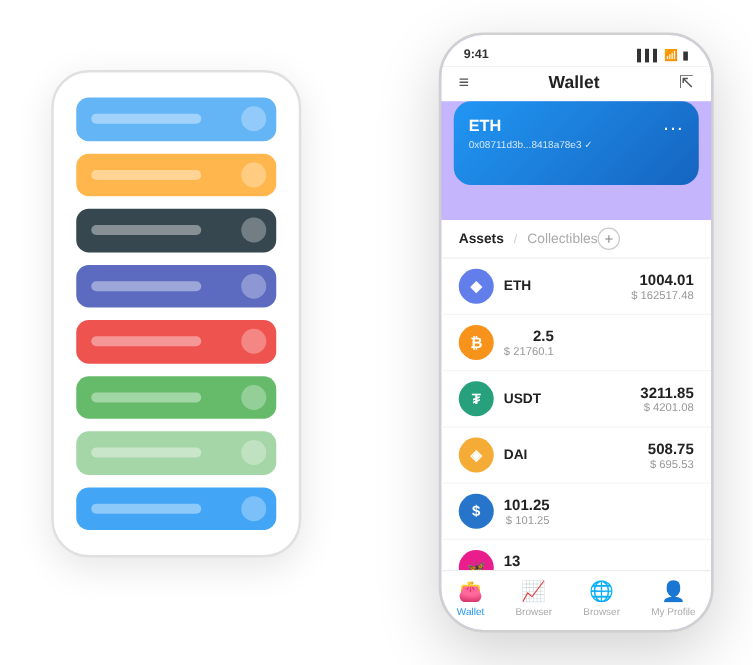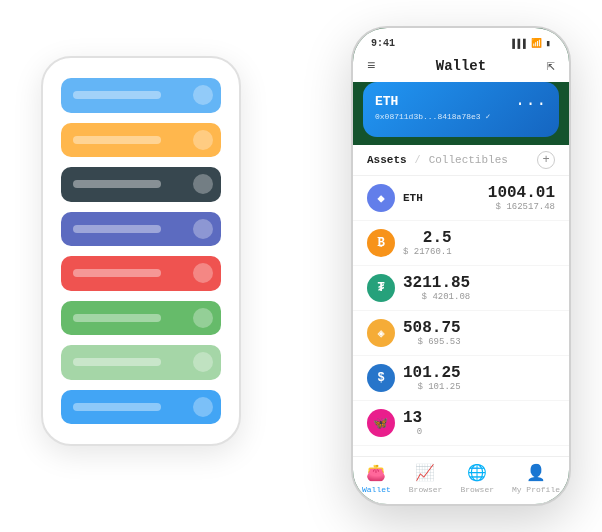--- a/index.html
+++ b/index.html
@@ -69,28 +69,27 @@
       background: rgba(255,255,255,0.3);
     }
 
     
     .fg-phone {
       position: absolute;
       right: 10px;
       top: 10px;
       width: 220px;
       height: 480px;
-      background: #14532d;
+      background: #c4b5fd;
       border-radius: 36px;
       border: 2px solid #d0d0d0;
       box-shadow: 0 16px 50px rgba(0,0,0,0.18);
       overflow: hidden;
       display: flex;
       flex-direction: column;
-      font-family: Liberation Mono, monospace;
     }
 
     .phone-status-bar {
       background: #fff;
       display: flex;
       justify-content: space-between;
       align-items: center;
       padding: 10px 18px 4px;
       font-size: 10px;
       font-weight: 600;
@@ -151,41 +150,41 @@
     }
 
     .eth-dots {
       font-size: 16px;
       letter-spacing: 1px;
     }
 
     .eth-address {
       font-size: 8px;
       opacity: 0.8;
-      margin-bottom: 6px;
+      margin-bottom: 18px;
     }
 
     .eth-balance {
       font-size: 20px;
       font-weight: 700;
     }
 
     .eth-dollar-sign {
       font-size: 13px;
       margin-right: 2px;
     }
 
     
     .assets-header {
       background: #fff;
       display: flex;
       align-items: center;
-      justify-content: space-between;
       padding: 6px 14px;
       border-bottom: 1px solid #f0f0f0;
+      margin-top: 20px;
     }
 
     .assets-tabs {
       display: flex;
       gap: 8px;
       align-items: center;
       font-size: 11px;
     }
 
     .tab-active {
@@ -247,21 +246,21 @@
       font-weight: 600;
       color: #222;
       flex: 1;
     }
 
     .asset-amounts {
       text-align: right;
     }
 
     .asset-amount {
-      font-size: 16px;
+      font-size: 12px;
       font-weight: 600;
       color: #222;
     }
 
     .asset-usd {
       font-size: 9px;
       color: #999;
     }
 
     
@@ -398,28 +397,30 @@
       <div class="asset-item">
         <div class="asset-logo imbtc-logo">₿</div>
         <div class="asset-amounts">
           <div class="asset-amount">2.5</div>
           <div class="asset-usd">$ 21760.1</div>
         </div>
       </div>
 
       <div class="asset-item">
         <div class="asset-logo usdt-logo">₮</div>
+        <span class="asset-name">USDT</span>
         <div class="asset-amounts">
           <div class="asset-amount">3211.85</div>
           <div class="asset-usd">$ 4201.08</div>
         </div>
       </div>
 
       <div class="asset-item">
         <div class="asset-logo dai-logo">◈</div>
+        <span class="asset-name">DAI</span>
         <div class="asset-amounts">
           <div class="asset-amount">508.75</div>
           <div class="asset-usd">$ 695.53</div>
         </div>
       </div>
 
       <div class="asset-item">
         <div class="asset-logo usdc-logo">$</div>
         <div class="asset-amounts">
           <div class="asset-amount">101.25</div>

